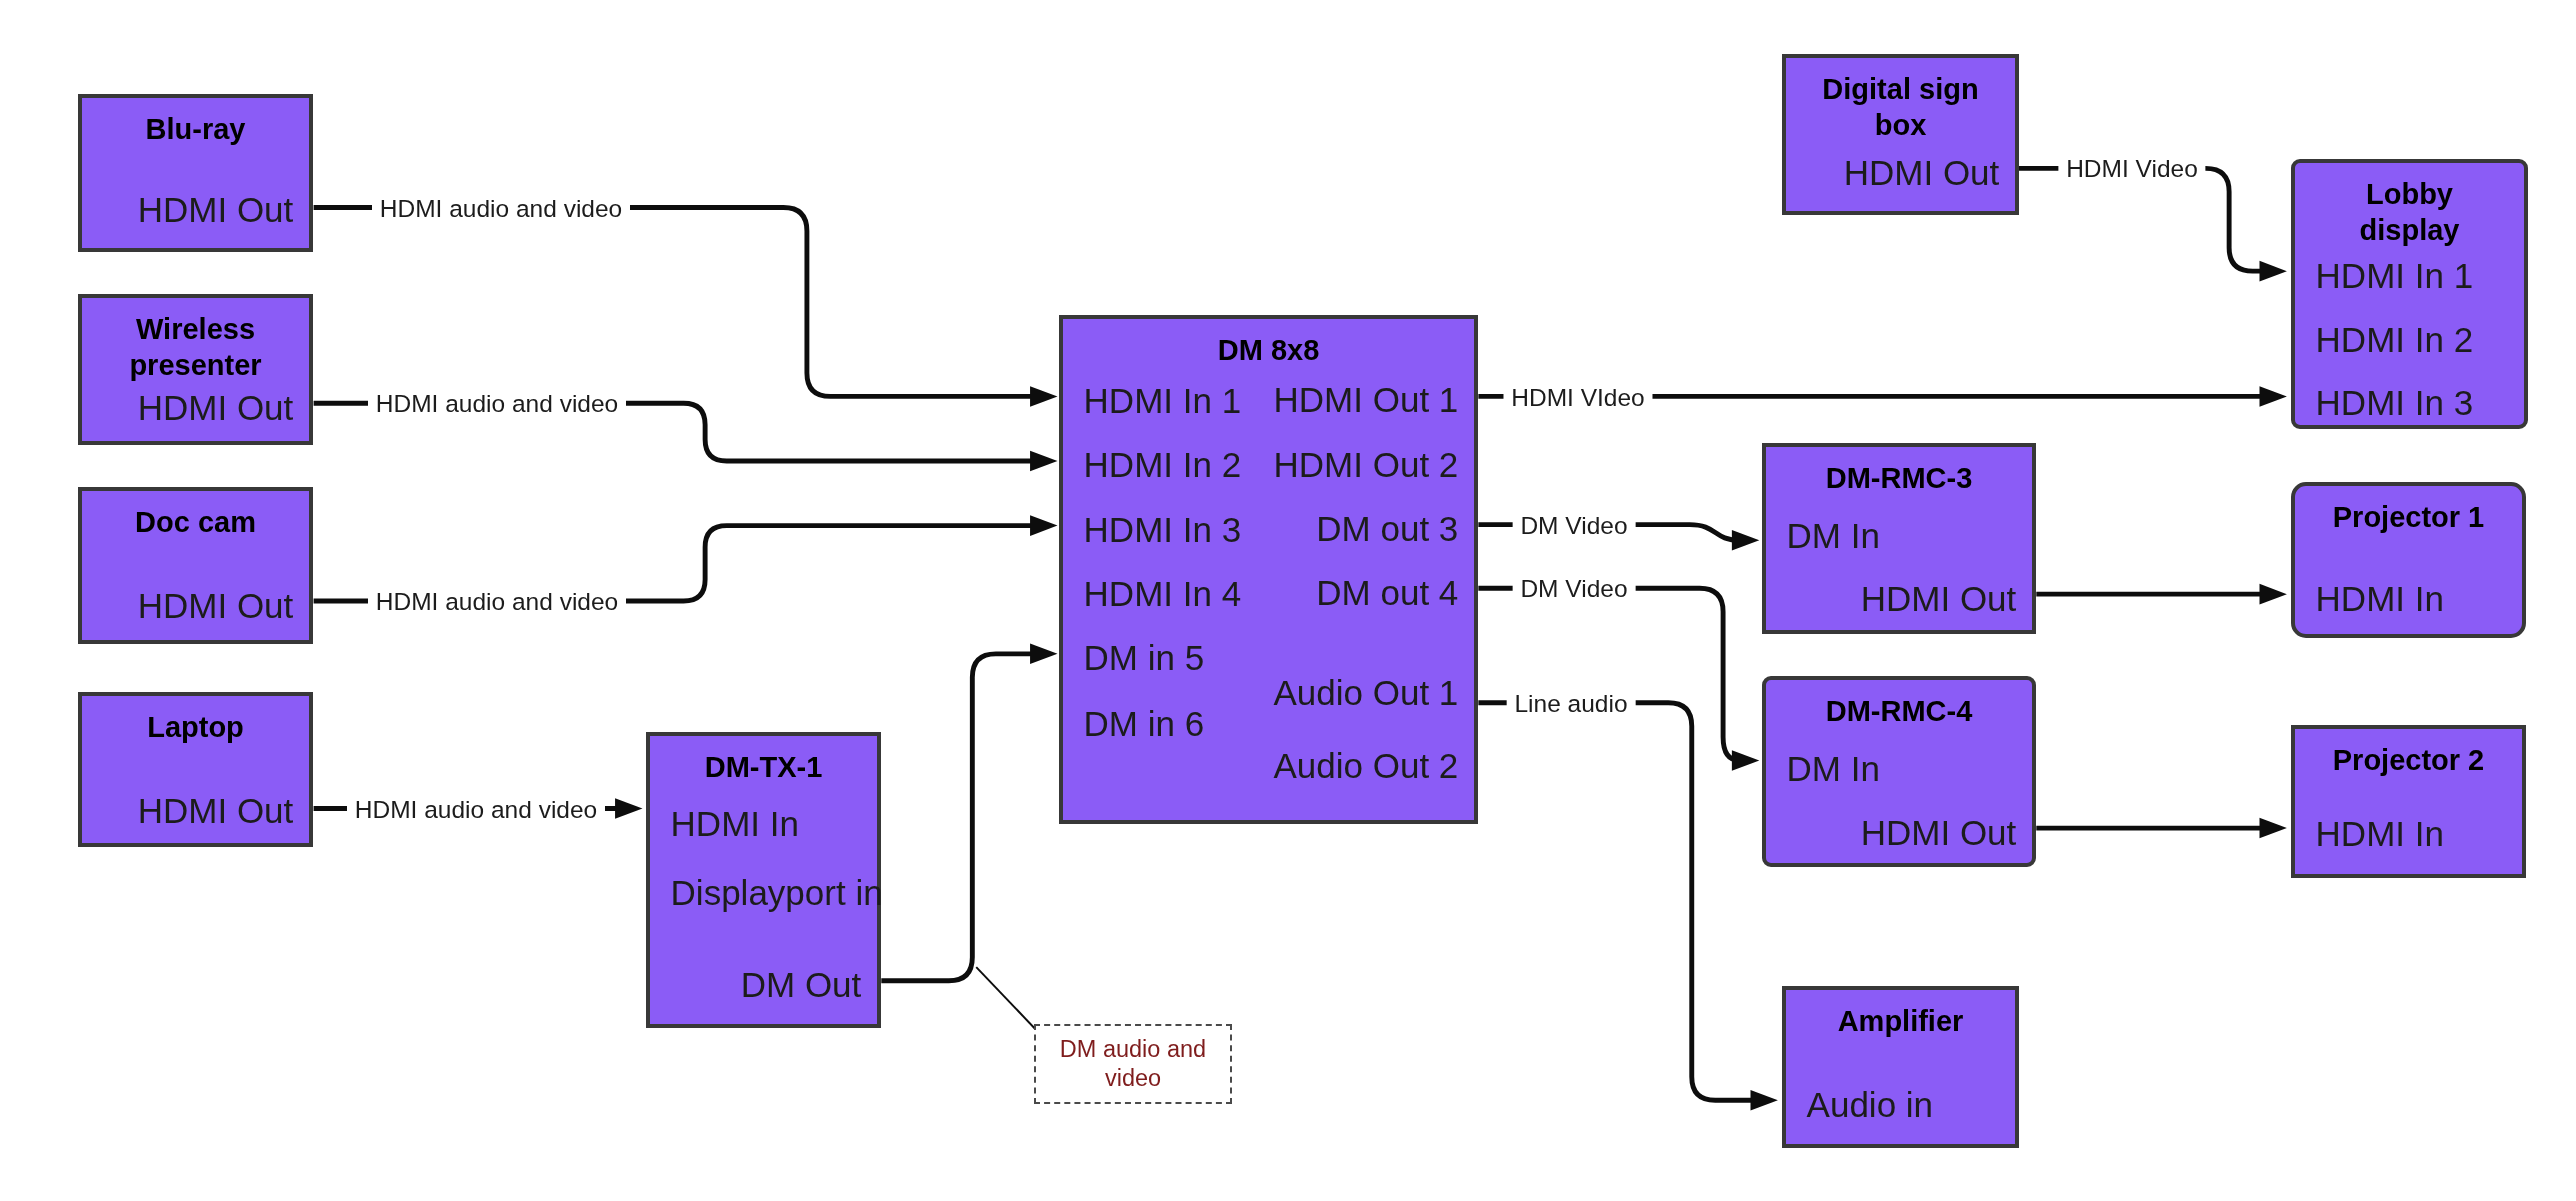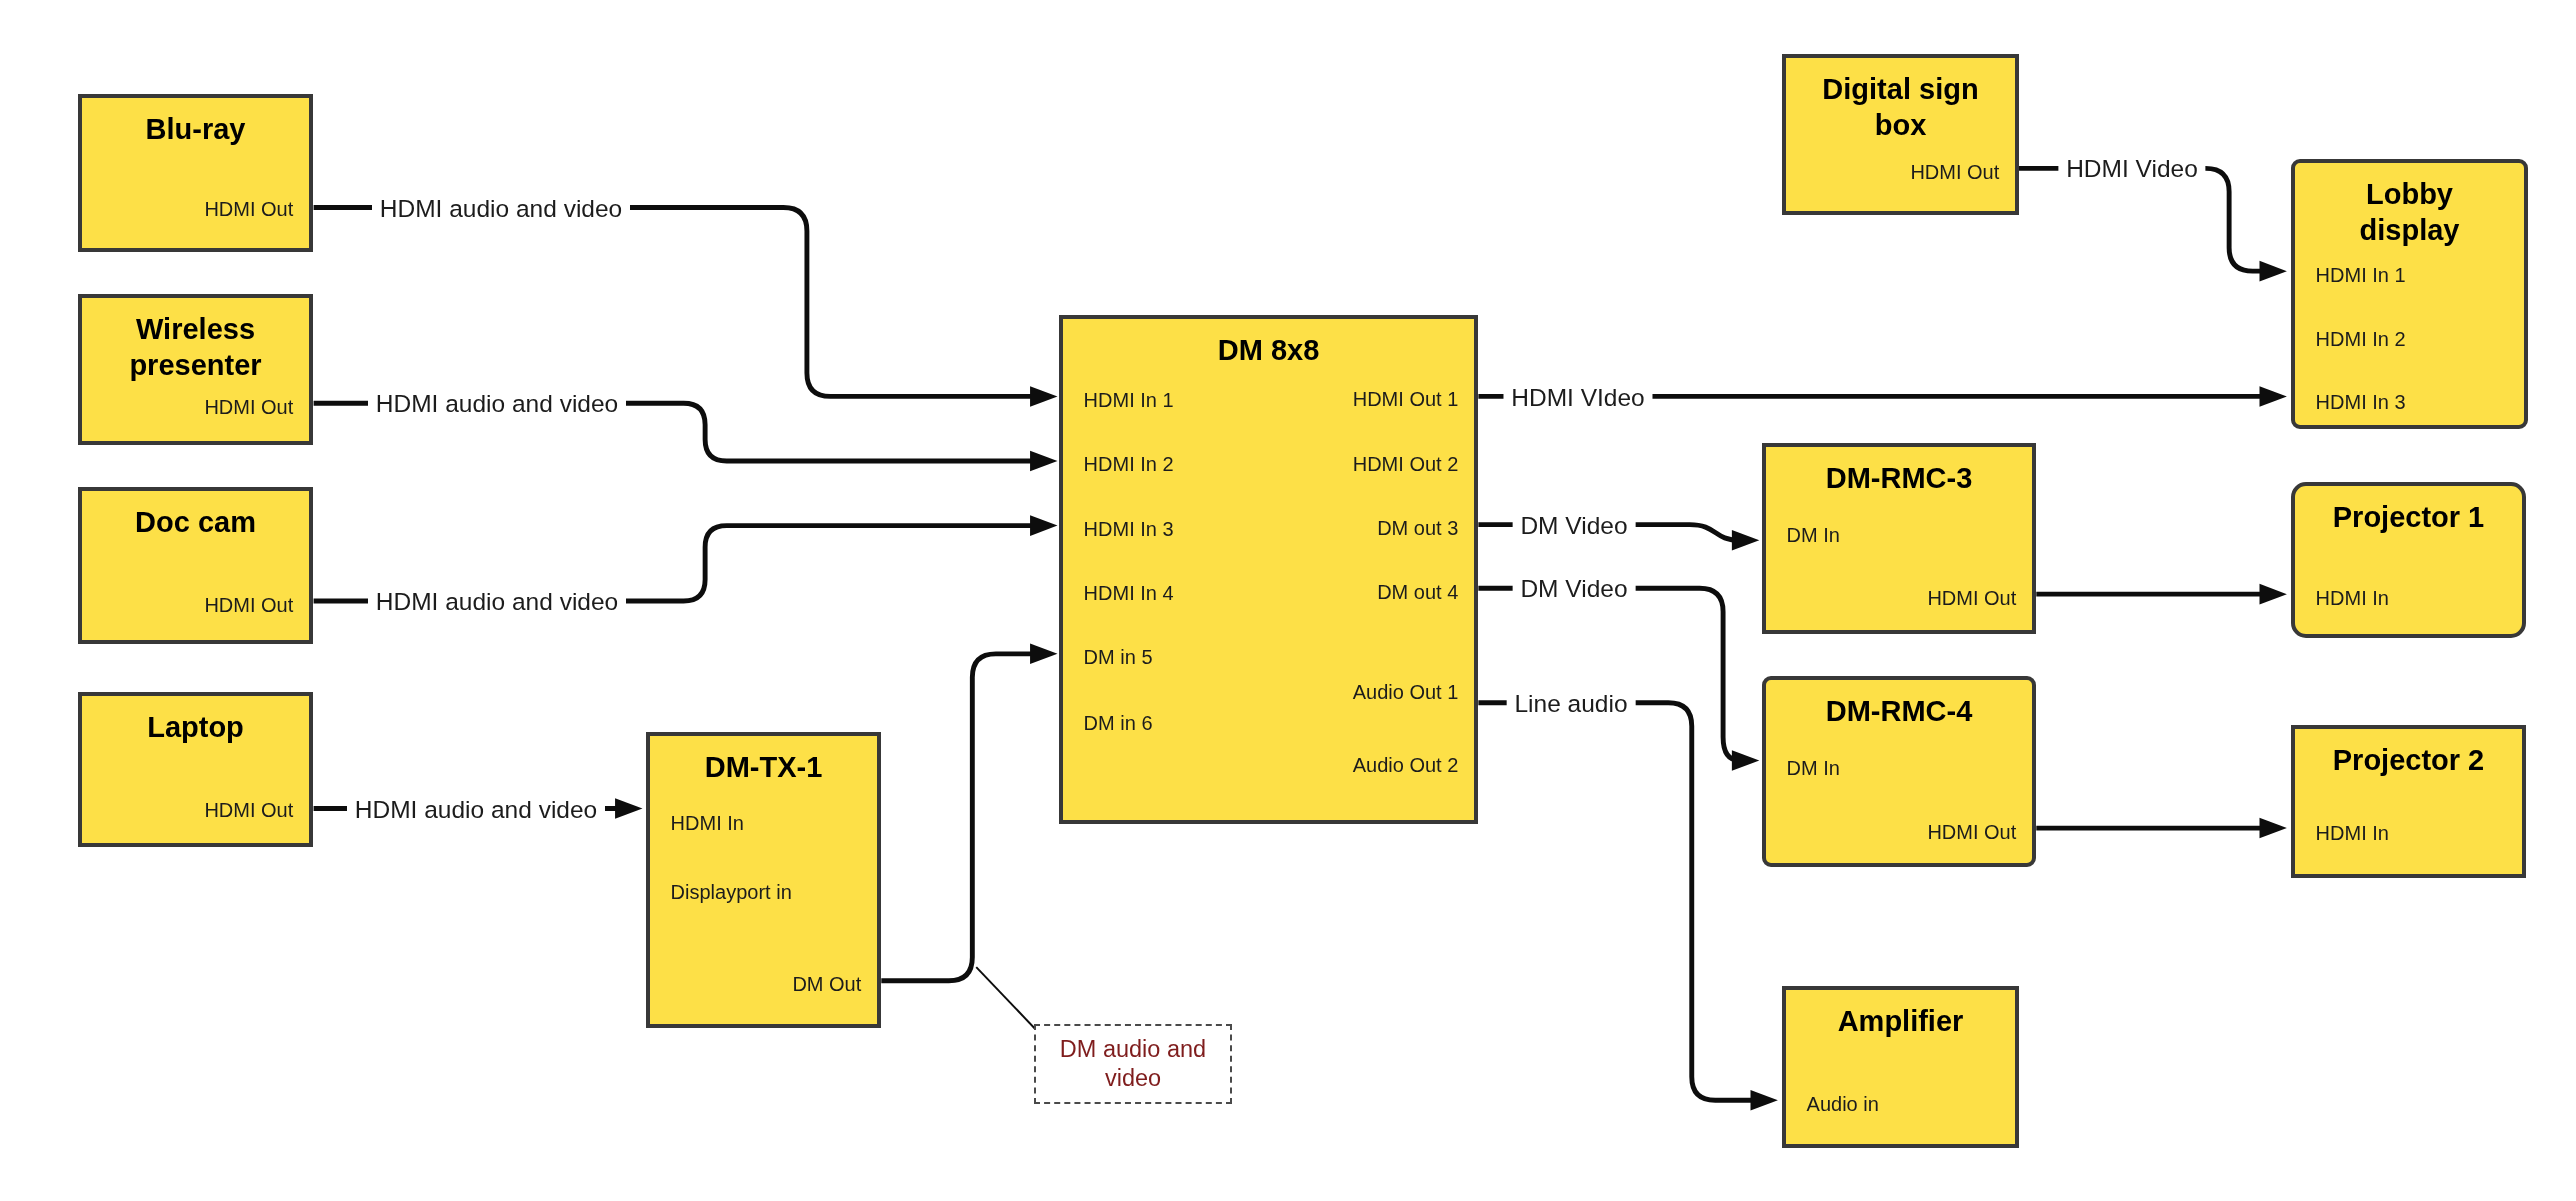--- a/index.html
+++ b/index.html
@@ -1,22 +1,22 @@
 <!DOCTYPE html>
 <html><head>
 <meta charset="utf-8">
 <style>
   html,body{margin:0;padding:0;background:#ffffff;}
   body{width:2576px;height:1201px;font-family:"Liberation Sans",sans-serif;}
   #canvas{position:relative;width:2576px;height:1201px;background:#ffffff;overflow:hidden;}
   #wires{position:absolute;left:0;top:0;width:2576px;height:1201px;}
-  .node{position:absolute;border:4.9px solid #383838;background:#fde047;box-sizing:border-box;}
+  .node{position:absolute;border:4.9px solid #383838;background:#8b5cf6;box-sizing:border-box;}
   .node-title{position:absolute;top:12.7px;left:0;right:0;text-align:center;
               font-weight:bold;font-size:29px;line-height:36px;color:#000000;}
-  .port{position:absolute;font-size:20px;line-height:33px;color:#1c1c1c;white-space:nowrap;}
+  .port{position:absolute;font-size:35px;line-height:33px;color:#1c1c1c;white-space:nowrap;}
   .port.left{left:20.6px;}
   .port.right{right:15.7px;text-align:right;}
   .wire-label{position:absolute;transform:translate(-50%,-50%);background:#ffffff;
               padding:0 7.8px;font-size:24.5px;line-height:29px;color:#1c1c1c;white-space:nowrap;}
   .callout{position:absolute;border:2px dashed #4a4a4a;background:#ffffff;box-sizing:border-box;
            display:flex;flex-direction:column;justify-content:center;text-align:center;
            font-size:23.5px;line-height:29px;color:#7f1d1d;}
 </style>
 </head>
 <body>

